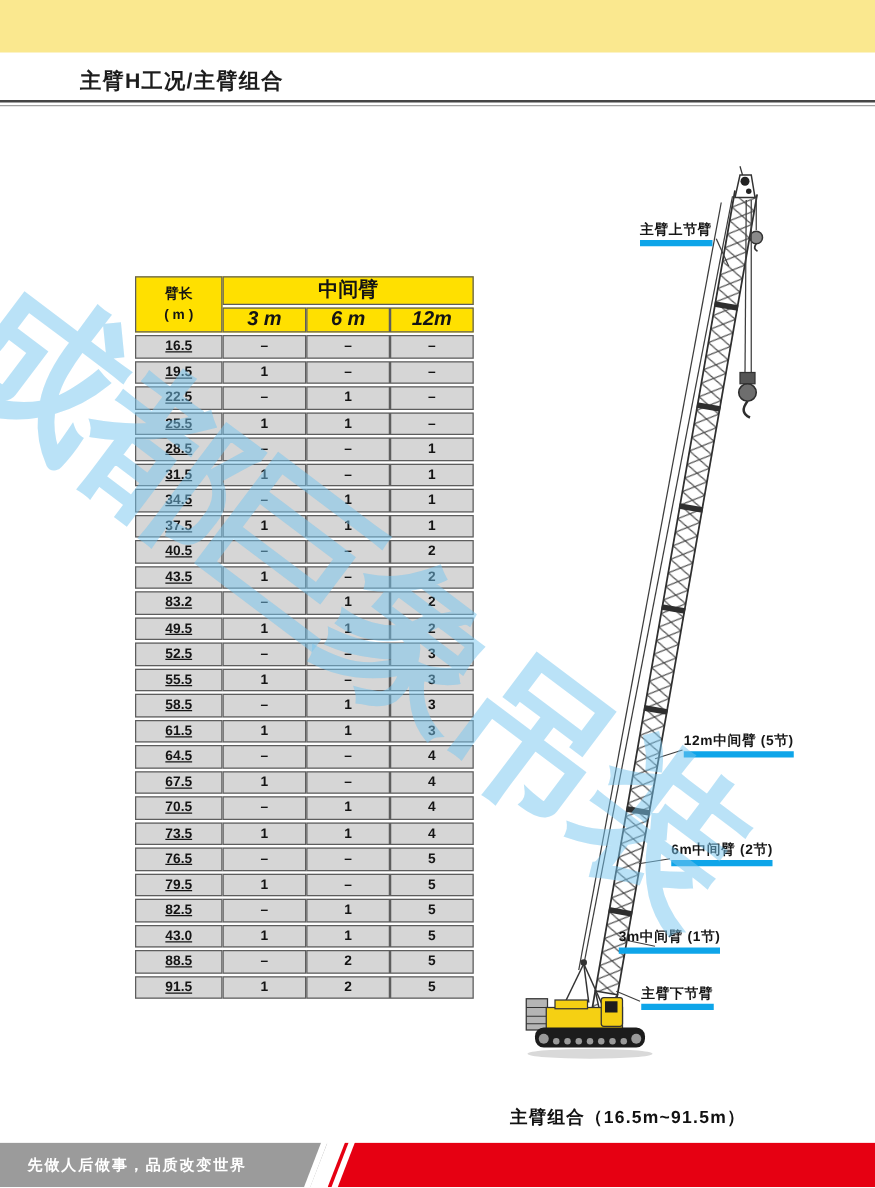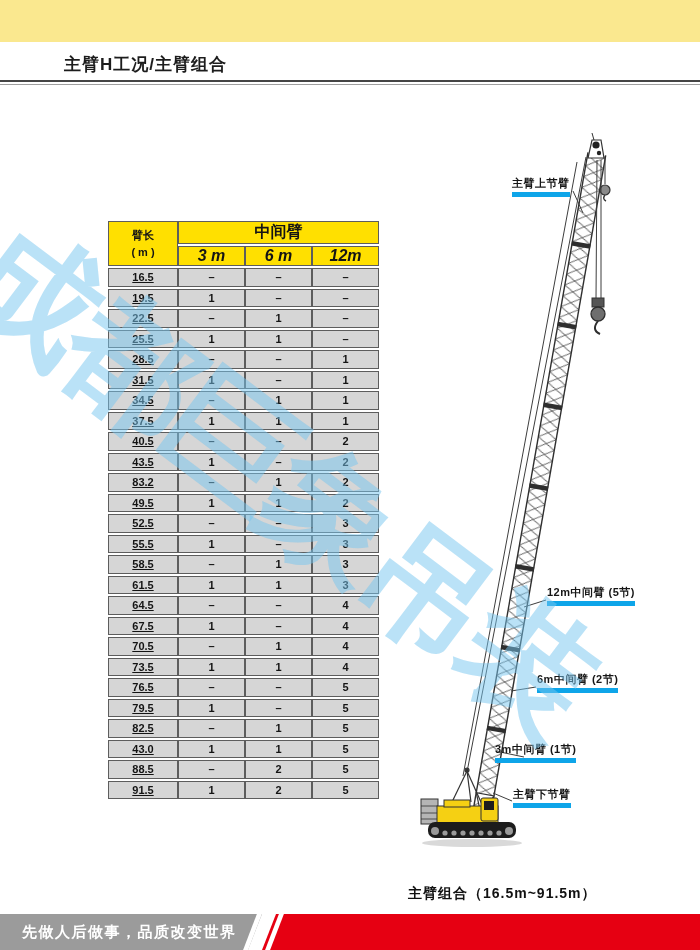--- a/index.html
+++ b/index.html
@@ -42,21 +42,21 @@
 
   
   .footer{position:absolute;left:0;top:914px;width:700px;height:36px;z-index:50;}
   .footer-gray{position:absolute;left:0;top:0;width:262px;height:36px;background:#9b9b9b;
        clip-path:polygon(0 0,262px 0,248px 36px,0 36px);}
   .footer-red{position:absolute;left:262px;top:0;width:438px;height:36px;background:#e60012;
        clip-path:polygon(14px 0,438px 0,438px 36px,0 36px);}
   .stripe{position:absolute;top:-2px;height:40px;width:5px;background:#ffffff;transform:skewX(-21deg);}
   .s1{left:250px;} .s2{left:261px;} .s3{left:272px;}
   .footer-slogan{position:absolute;left:22px;top:0;height:36px;line-height:36px;color:#ffffff;
-       font-size:15px;font-weight:600;letter-spacing:1.5px;}
+       font-size:12px;font-weight:600;letter-spacing:1.5px;}
 </style>
 </head>
 <body>
 
 <div class="page">
 
   <div class="top-band"></div>
 
   <div class="page-title">主臂H工况/主臂组合</div>
   <div class="title-rule"></div>

